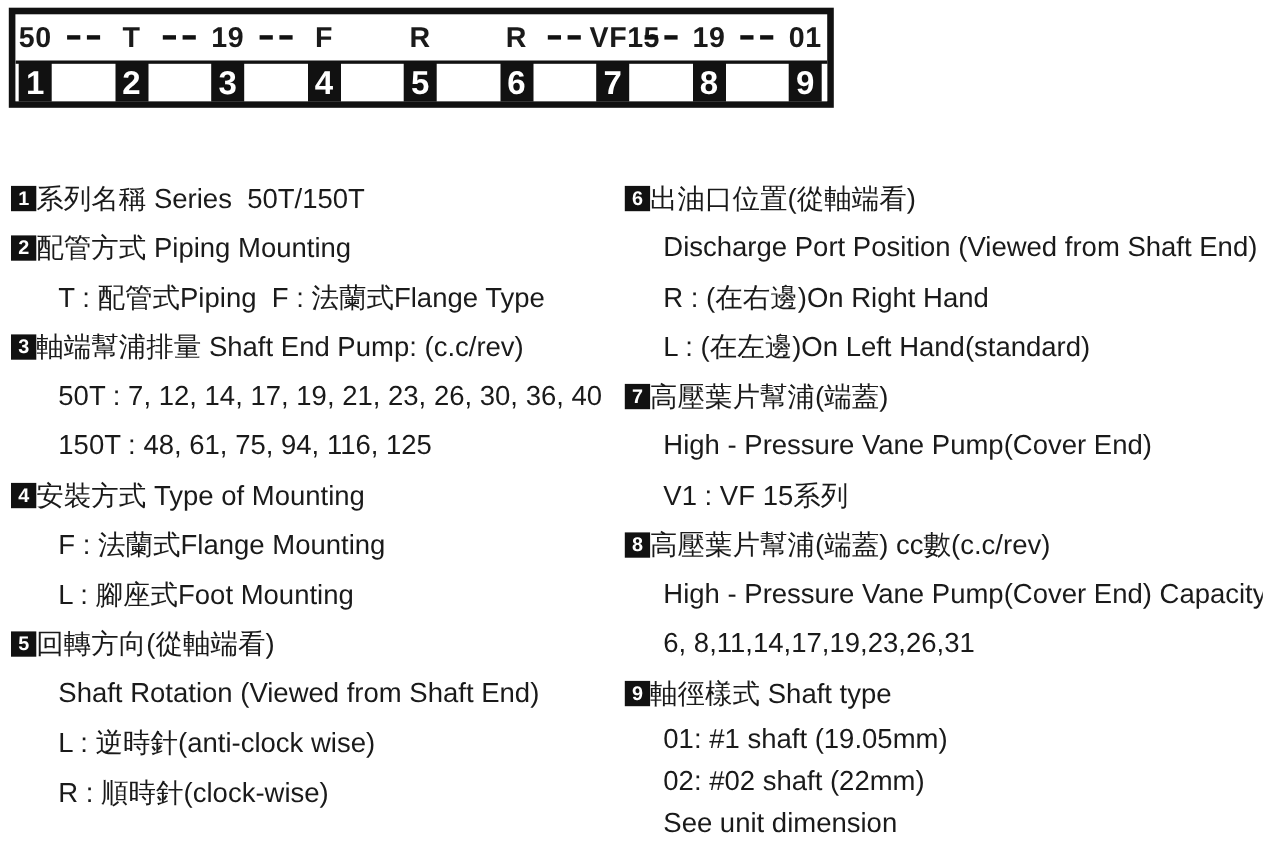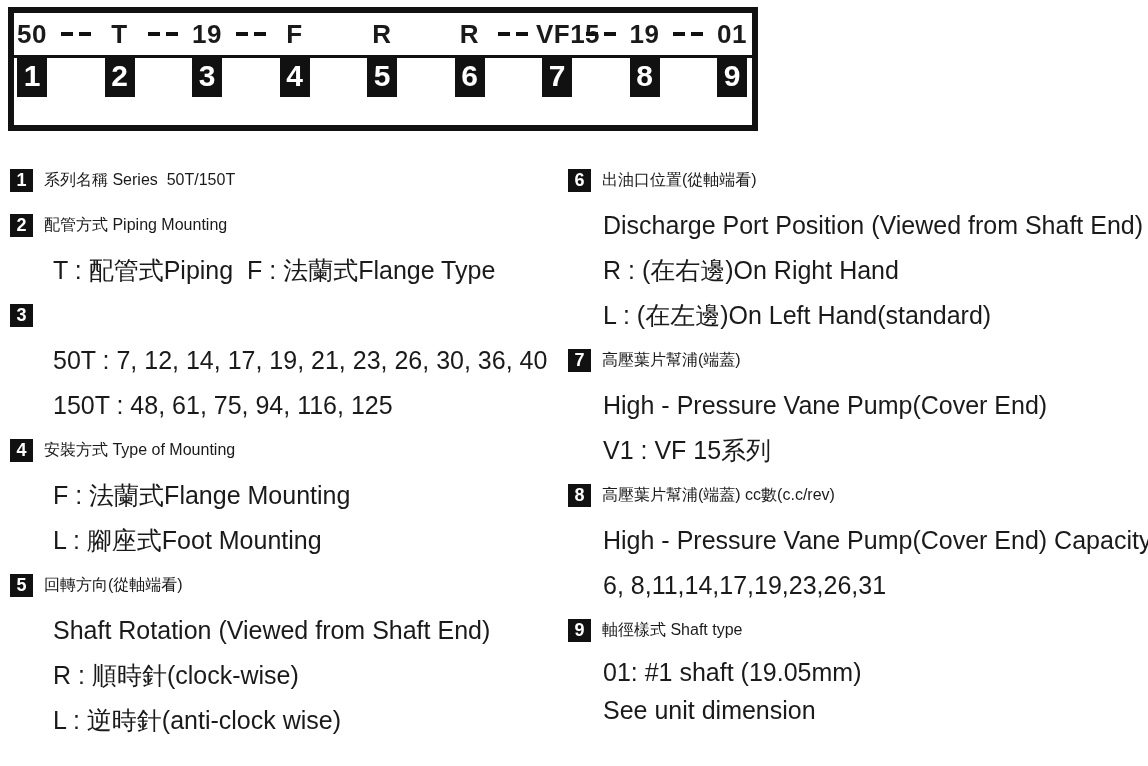--- a/index.html
+++ b/index.html
@@ -3,21 +3,21 @@
 <meta charset="utf-8">
 <style>
   html,body{margin:0;padding:0;}
   body{
     width:1148px;height:766px;position:relative;background:#ffffff;
     font-family:"Liberation Sans","DejaVu Sans",sans-serif;
     color:var(--ink,#1a1a1a);overflow:hidden;
   }
   
   .code-box{
-    position:absolute;left:8px;top:7px;width:750px;height:124px;
+    position:absolute;left:8px;top:7px;width:750px;height:91px;
     border:6px solid var(--box,#111);box-sizing:border-box;background:#fff;overflow:hidden;
   }
   .code-row{position:absolute;left:0;top:0;width:738px;height:42px;}
   .code-text{
     position:absolute;top:50%;transform:translate(-50%,-50%);
     font-weight:bold;font-size:26px;letter-spacing:0.5px;white-space:pre;
   }
   .code-dash{position:absolute;top:50%;transform:translate(-50%,-50%);display:flex;gap:6px;}
   .code-dash::before,.code-dash::after{content:"";width:12px;height:4px;background:var(--box,#111);}
   .band{position:absolute;left:0;top:42px;width:738px;height:42px;background:var(--band,#111);}
@@ -31,21 +31,21 @@
   .col{position:absolute;top:158px;}
   .col-left{left:10px;width:550px;}
   .col-right{left:568px;width:580px;}
   .row{height:45px;display:flex;align-items:center;white-space:pre;}
   .row.tight{height:38px;text-align:right;}
   .badge{
     width:23px;height:23px;flex:none;background:var(--badge,#111);color:#fff;
     display:flex;align-items:center;justify-content:center;
     font-weight:bold;font-size:18px;
   }
-  .title{margin-left:11px;font-size:16px;}
+  .title{font-size:25px;}
   .subtext{font-size:25px;}
   .col-left .sub-row{padding-left:43px;}
   .col-right .sub-row{padding-left:35px;}
 </style>
 </head>
 <body style="--ink: #1a1a1a; --box: #111111; --band: #111111; --badge: #111111;">
 
 <div class="code-box">
   <div class="code-row" id="code-row">
       <span class="code-text" style="left: 18px;">50</span>
@@ -94,20 +94,21 @@
   </div>
     <div class="row title-row">
     <span class="badge">2</span>
     <span class="title">配管方式 Piping Mounting</span>
   </div>
     <div class="row sub-row">
     <span class="subtext">T : 配管式Piping  F : 法蘭式Flange Type</span>
   </div>
     <div class="row title-row">
     <span class="badge">3</span>
+    <span class="title">軸端幫浦排量 Shaft End Pump: (c.c/rev)</span>
   </div>
     <div class="row sub-row">
     <span class="subtext">50T : 7, 12, 14, 17, 19, 21, 23, 26, 30, 36, 40</span>
   </div>
     <div class="row sub-row">
     <span class="subtext">150T : 48, 61, 75, 94, 116, 125</span>
   </div>
     <div class="row title-row">
     <span class="badge">4</span>
     <span class="title">安裝方式 Type of Mounting</span>
@@ -119,24 +120,24 @@
     <span class="subtext">L : 腳座式Foot Mounting</span>
   </div>
     <div class="row title-row">
     <span class="badge">5</span>
     <span class="title">回轉方向(從軸端看)</span>
   </div>
     <div class="row sub-row">
     <span class="subtext">Shaft Rotation (Viewed from Shaft End)</span>
   </div>
     <div class="row sub-row">
-    <span class="subtext">R : 順時針(clock-wise)</span>
+    <span class="subtext">L : 逆時針(anti-clock wise)</span>
   </div>
     <div class="row sub-row">
-    <span class="subtext">L : 逆時針(anti-clock wise)</span>
+    <span class="subtext">R : 順時針(clock-wise)</span>
   </div>
   </div>
 <div class="col col-right" id="col-right">
     <div class="row title-row">
     <span class="badge">6</span>
     <span class="title">出油口位置(從軸端看)</span>
   </div>
     <div class="row sub-row">
     <span class="subtext">Discharge Port Position (Viewed from Shaft End)</span>
   </div>
@@ -167,15 +168,18 @@
     <span class="subtext">6, 8,11,14,17,19,23,26,31</span>
   </div>
     <div class="row title-row">
     <span class="badge">9</span>
     <span class="title">軸徑樣式 Shaft type</span>
   </div>
     <div class="row sub-row tight">
     <span class="subtext">01: #1 shaft (19.05mm)</span>
   </div>
     <div class="row sub-row tight">
+    <span class="subtext">02: #02 shaft (22mm)</span>
+  </div>
+    <div class="row sub-row tight">
     <span class="subtext">See unit dimension</span>
   </div>
   </div>
 
 </body></html>

